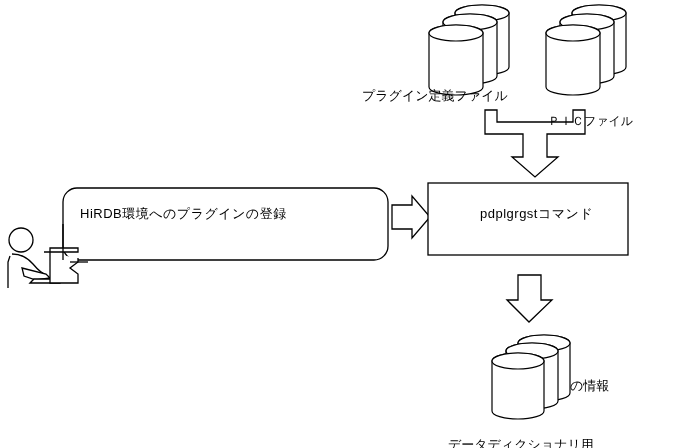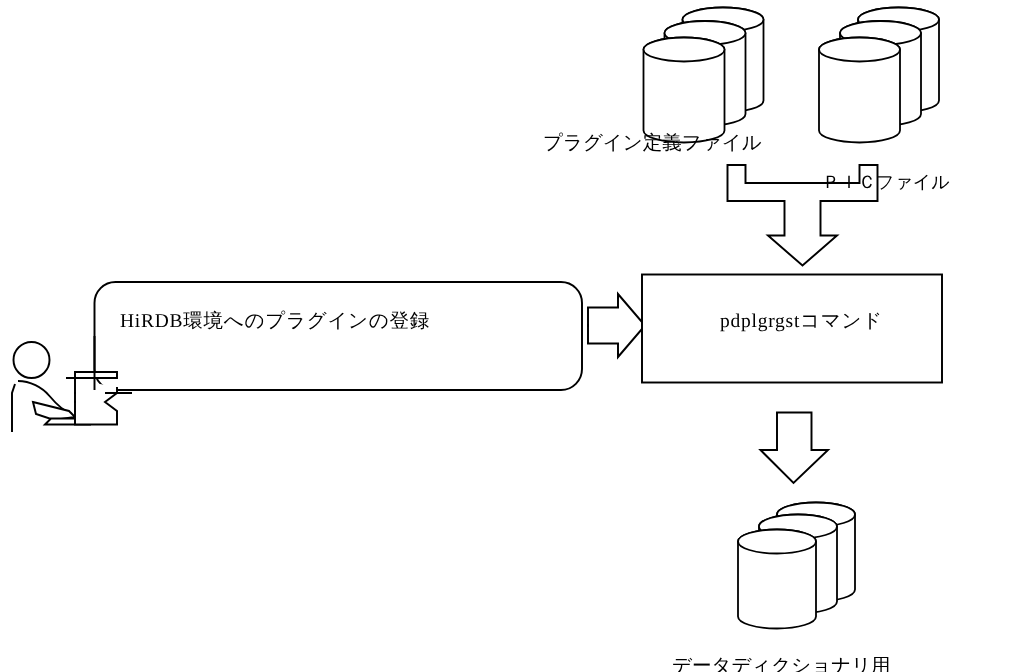--- a/index.html
+++ b/index.html
@@ -26,21 +26,21 @@
     height: 448px;
   }
   .lbl {
     position: absolute;
     color: #000000;
     white-space: pre;
     line-height: 1.25;
     font-family: "DejaVu Sans", sans-serif;
   }
   .lbl-mono {
-    font-family: Liberation Serif, serif;
+    font-family: Liberation Sans, sans-serif;
   }
   .label-top-left {
     left: 362px;
     top: 88px;
     font-size: 13px;
     letter-spacing: 0px;
   }
   .label-top-right {
     left: 548px;
     top: 92px;
@@ -198,20 +198,21 @@
 
   <div class="lbl label-top-left">プラグイン定義ファイル</div>
 
   <div class="lbl label-top-right">ＰＩＣファイル</div>
 
   <div class="lbl lbl-mono label-process">HiRDB環境へのプラグインの登録</div>
 
   <div class="lbl lbl-mono label-command">pdplgrgstコマンド</div>
 
   <div class="lbl label-info">
+    <div>の情報</div>
   </div>
 
   <div class="lbl label-rdarea">
     <div>データディクショナリ用</div>
     
   </div>
 
 </div>
 
 </body></html>

